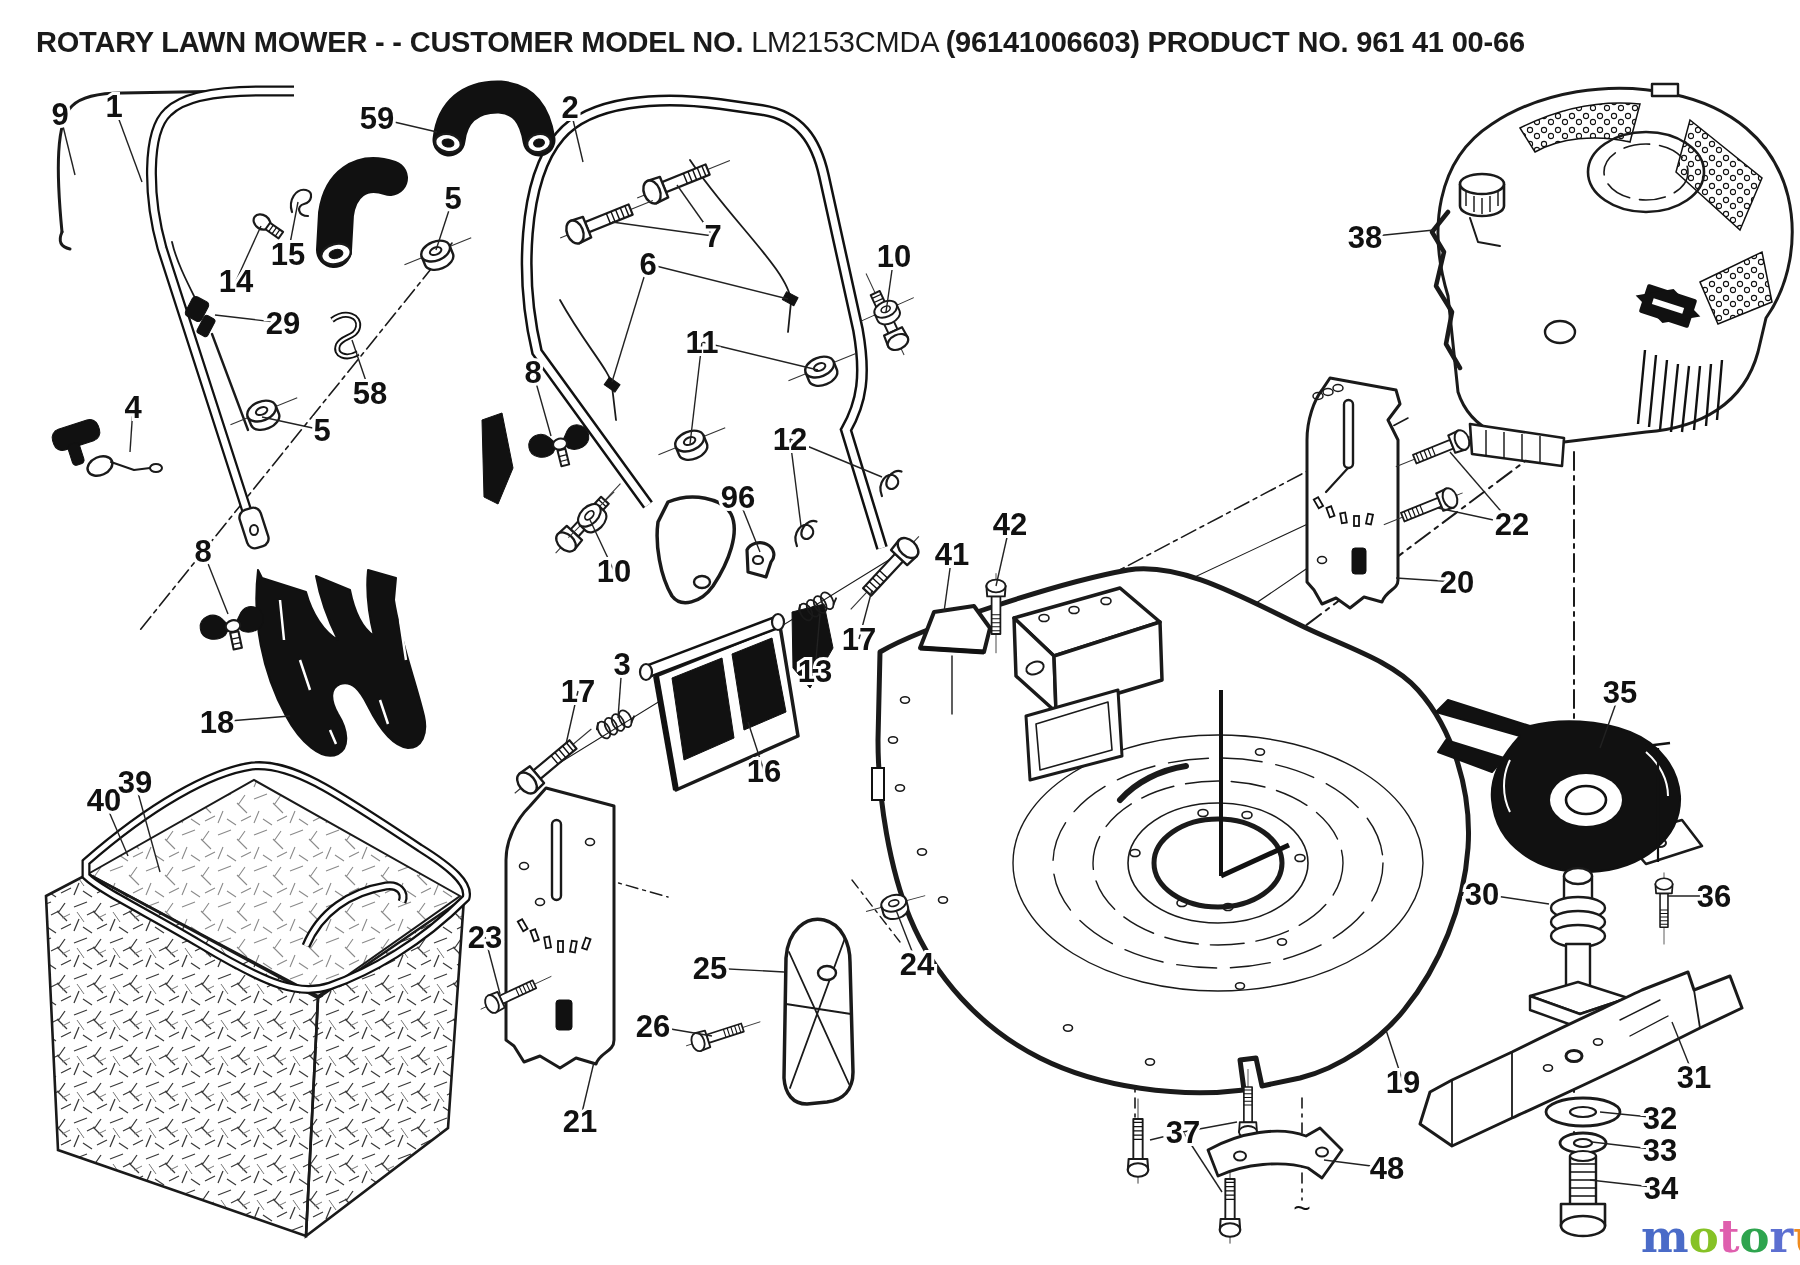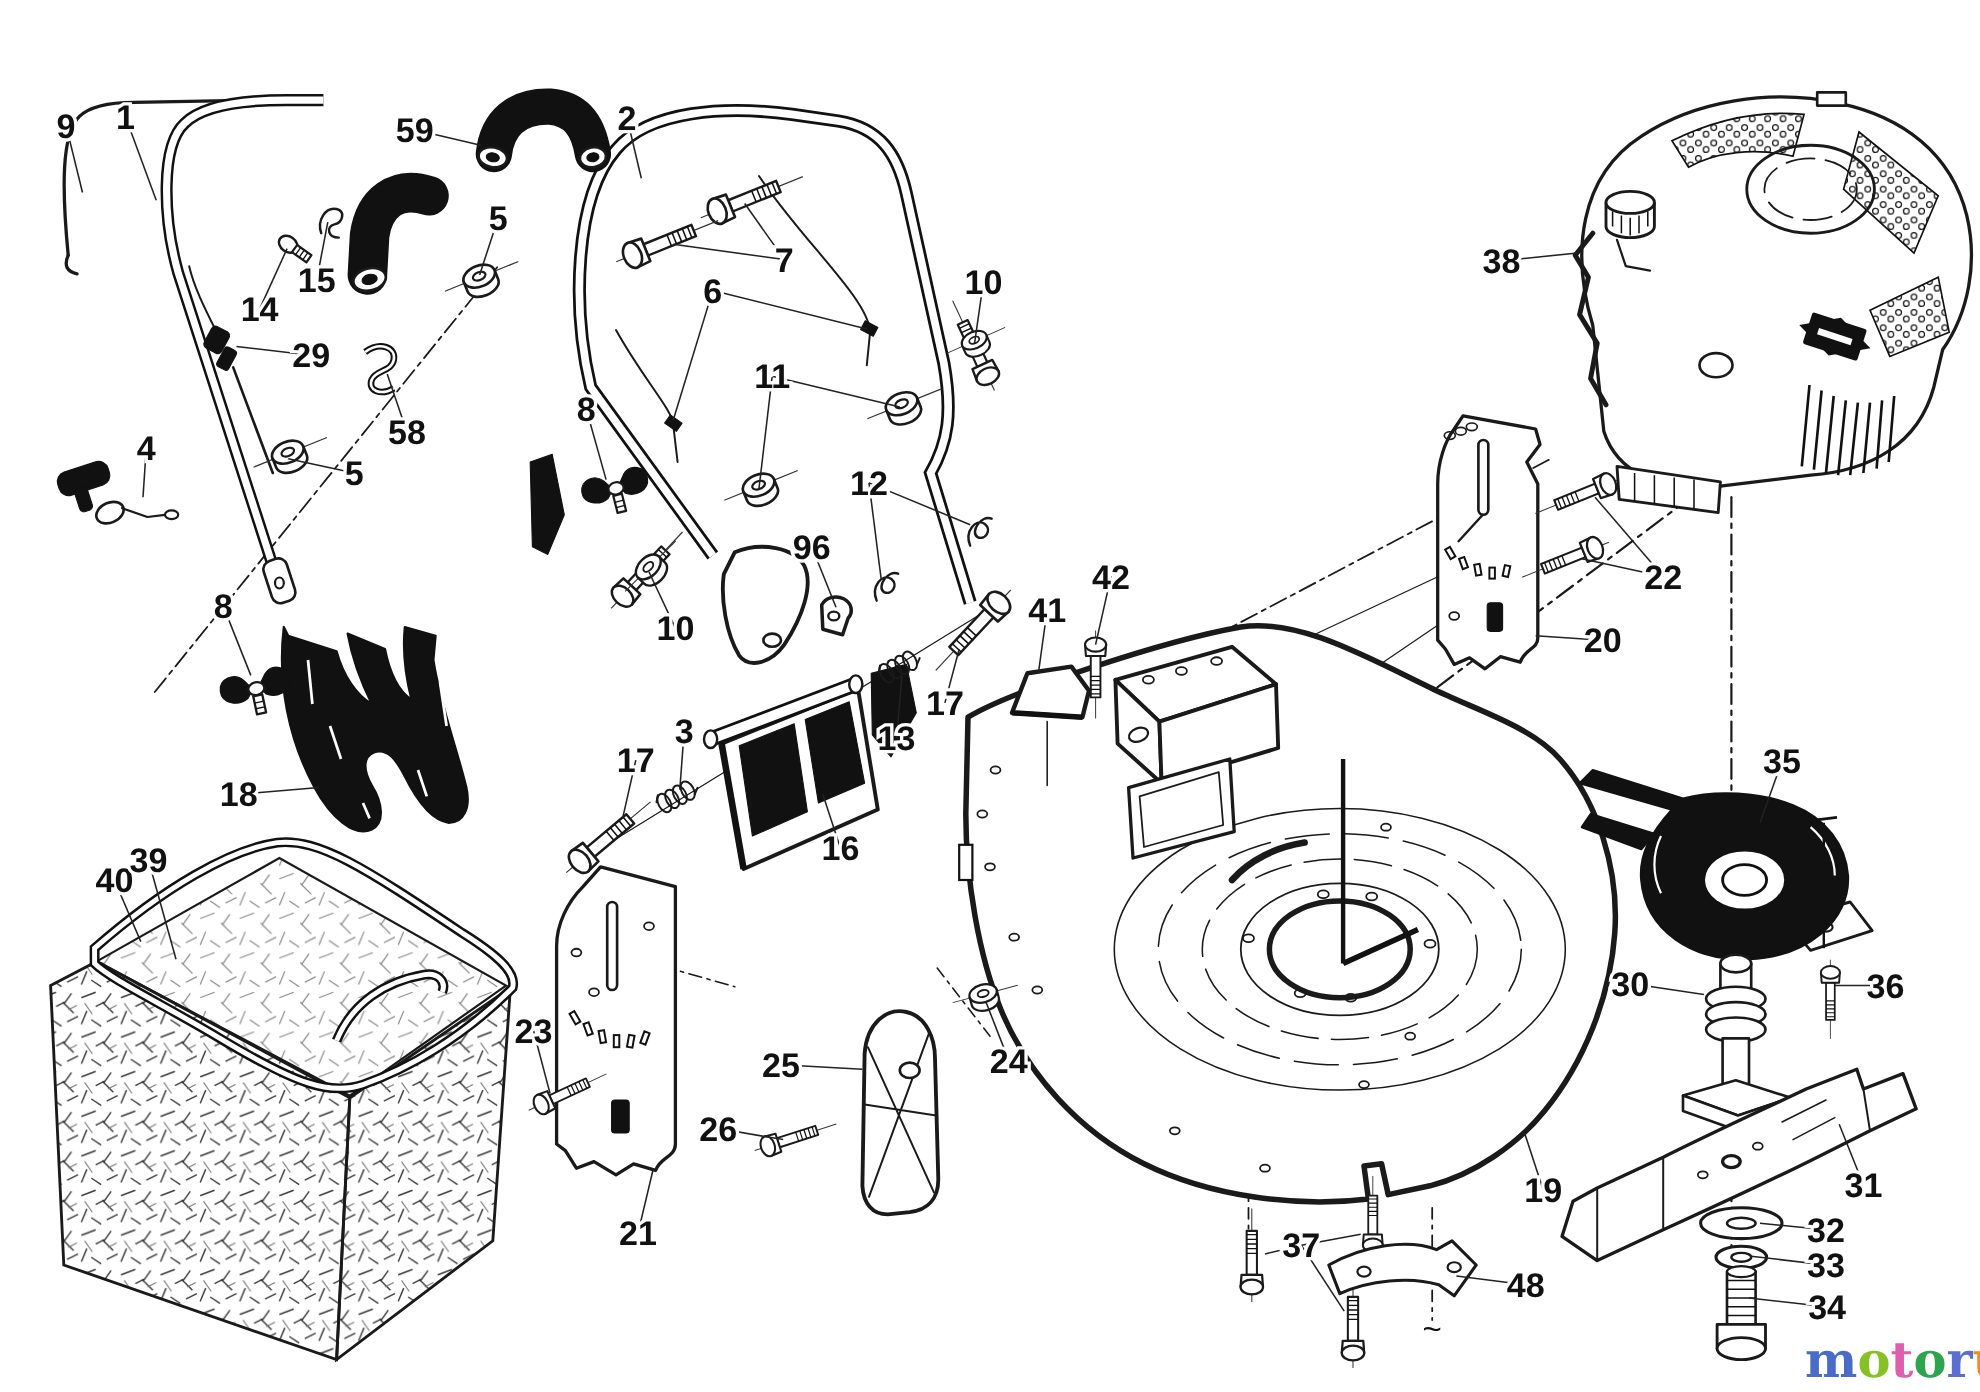--- a/index.html
+++ b/index.html
@@ -17,20 +17,25 @@
            text-anchor:middle;paint-order:stroke;stroke:#ffffff;stroke-width:6px;}
   .tilde{font-family:"Liberation Sans",sans-serif;font-size:30px;fill:#111;text-anchor:middle;}
   .watermark{position:absolute;left:1641px;top:1214px;white-space:nowrap;
              font-family:"DejaVu Serif",serif;font-weight:bold;font-size:45px;line-height:1;}
 </style>
 </head>
 <body>
 
 <div class="stage">
 
+  <div class="title">
+    <span class="b">ROTARY LAWN MOWER - - CUSTOMER MODEL NO.</span>
+    <span>LM2153CMDA</span>
+    <span class="b">(96141006603) PRODUCT NO. 961 41 00-66</span>
+  </div>
 
   <svg id="diagram-svg" width="1800" height="1265" viewBox="0 0 1800 1265">
     <defs>
       <pattern id="grass" width="36" height="36" patternUnits="userSpaceOnUse">
         <path d="M2,7 L15,2 M21,11 L31,21 M7,19 L2,31 M25,29 L35,24 M11,27 L20,33 M29,3 L22,13 M15,15 L23,11" stroke="#3a3a3a" stroke-width="1.3" fill="none"></path>
         <path d="M5,12 L12,22 M26,18 L34,14" stroke="#777" stroke-width="1" fill="none"></path>
       </pattern>
       <pattern id="grassLight" width="36" height="36" patternUnits="userSpaceOnUse">
         <path d="M2,7 L15,2 M21,11 L31,21 M7,19 L2,31 M25,29 L35,24 M11,27 L20,33 M29,3 L22,13" stroke="#8a8a8a" stroke-width="1.1" fill="none"></path>
       </pattern>

